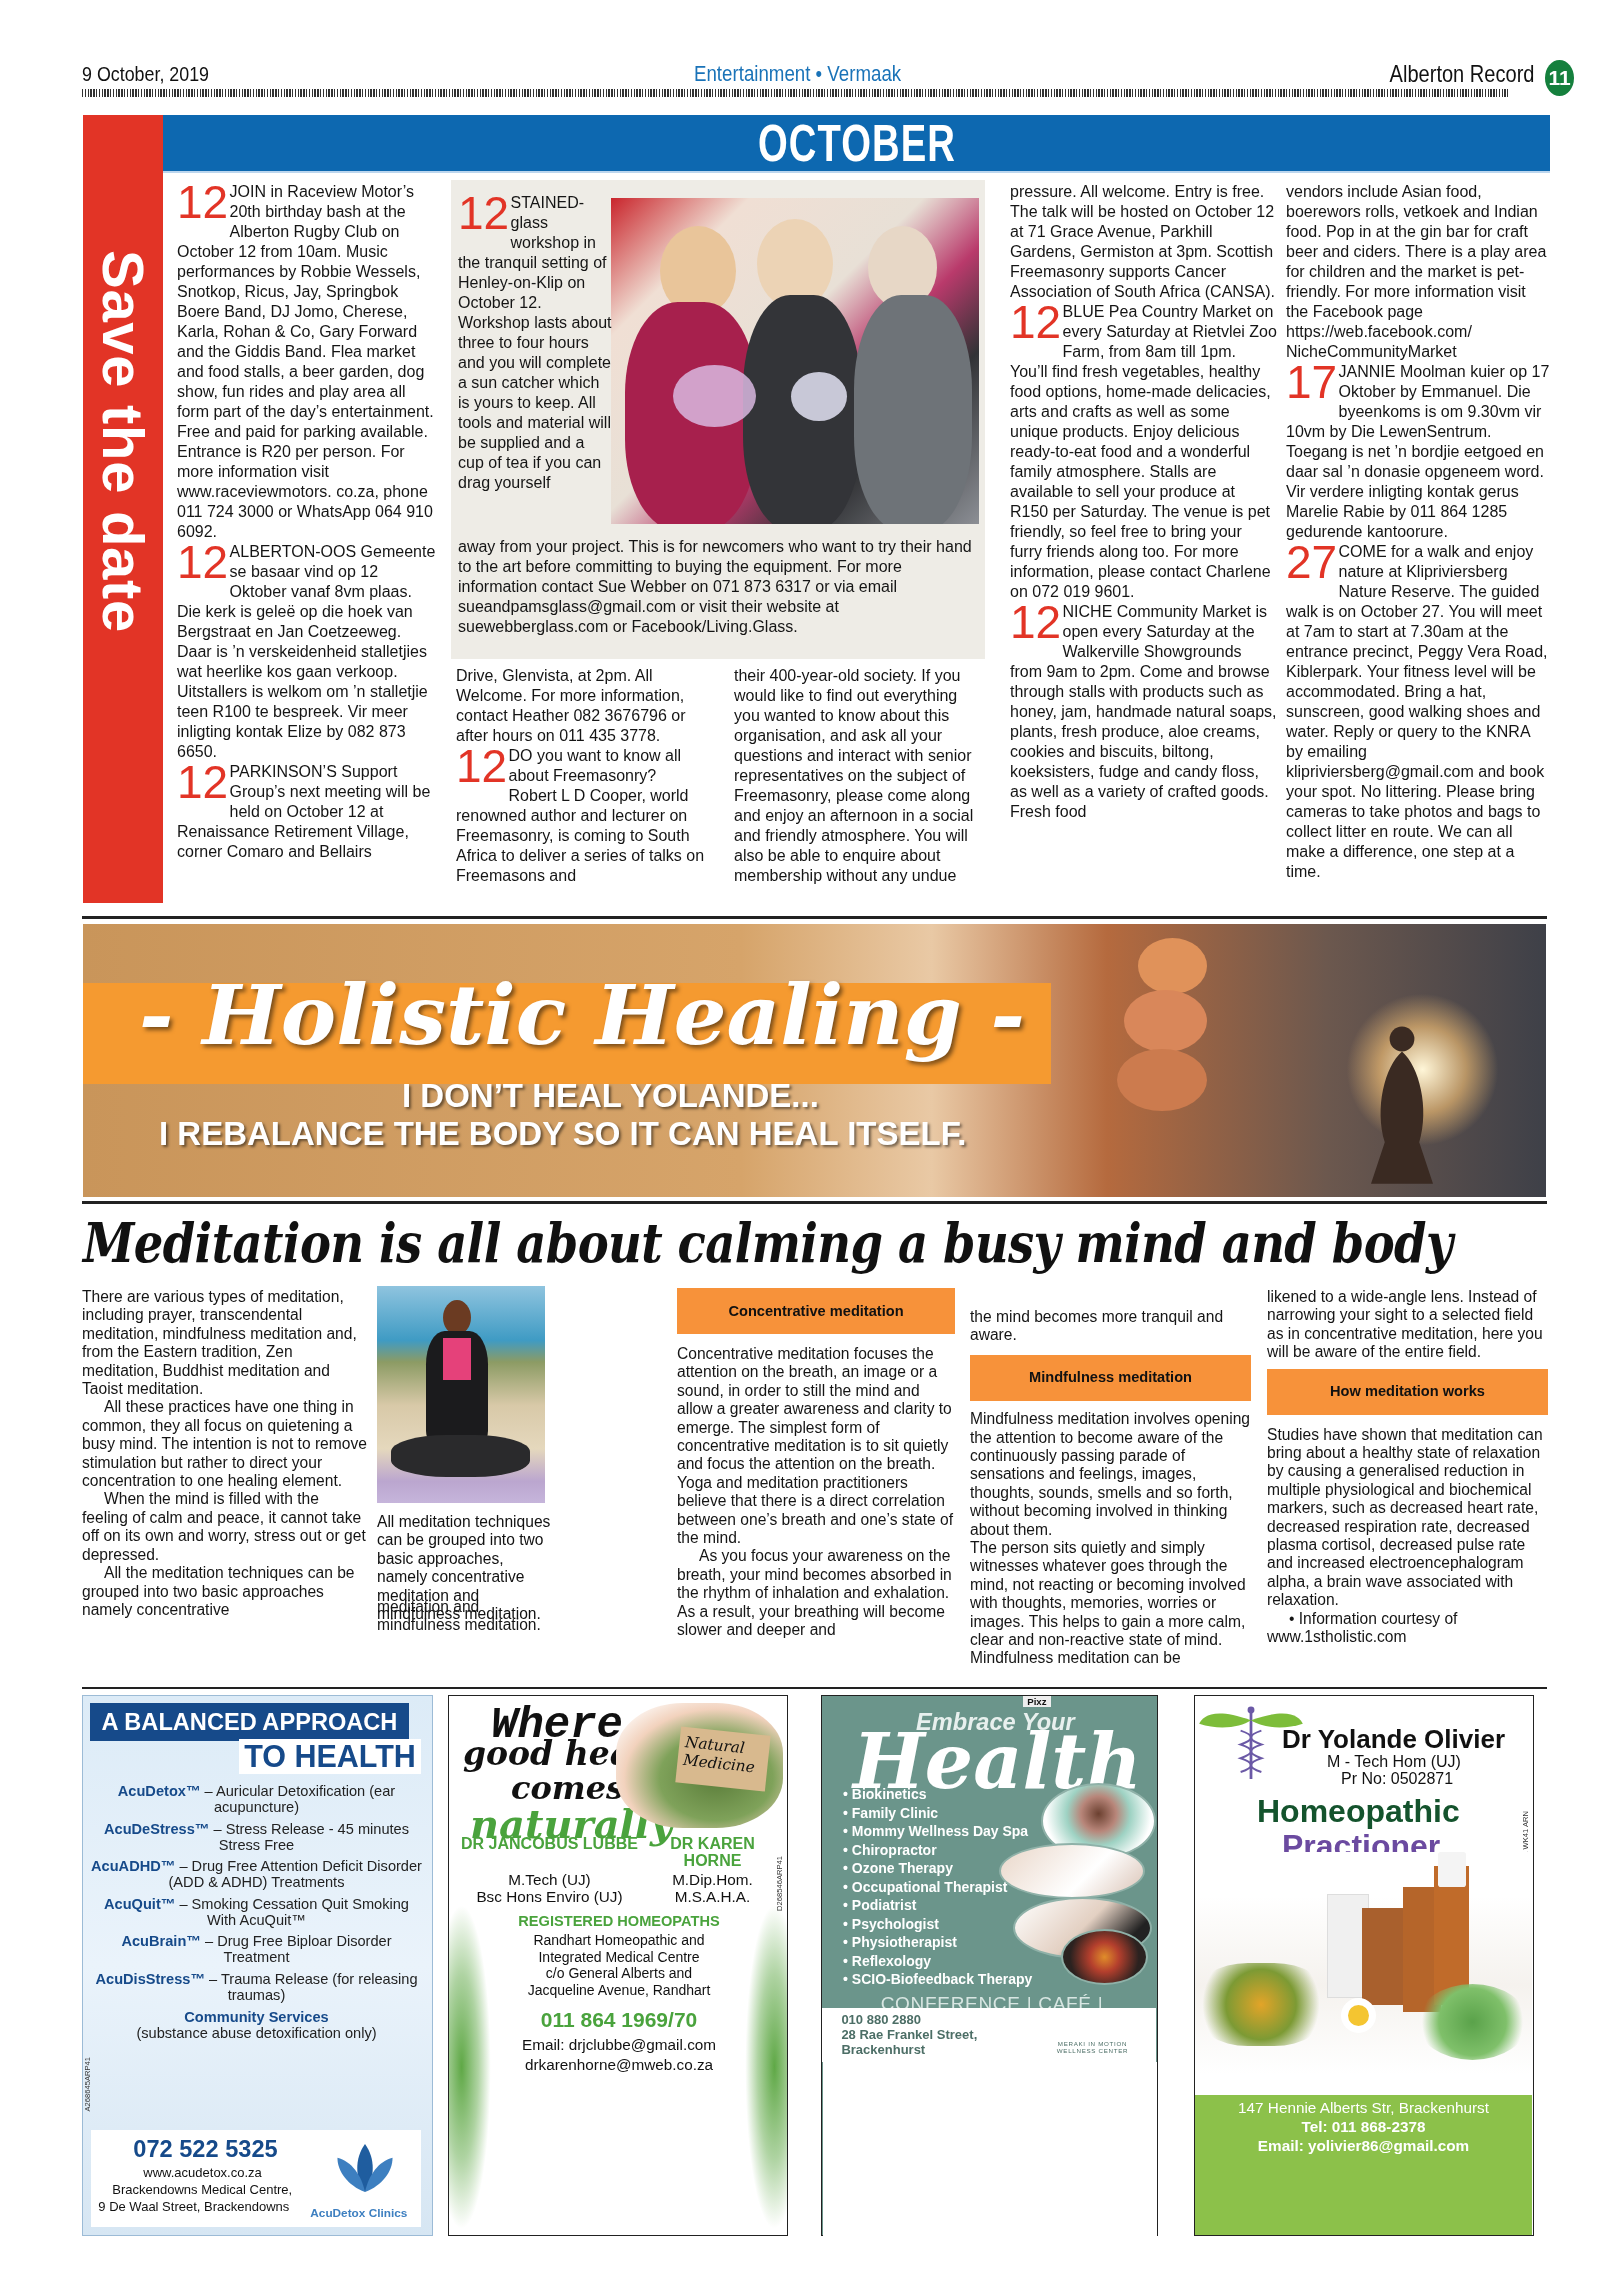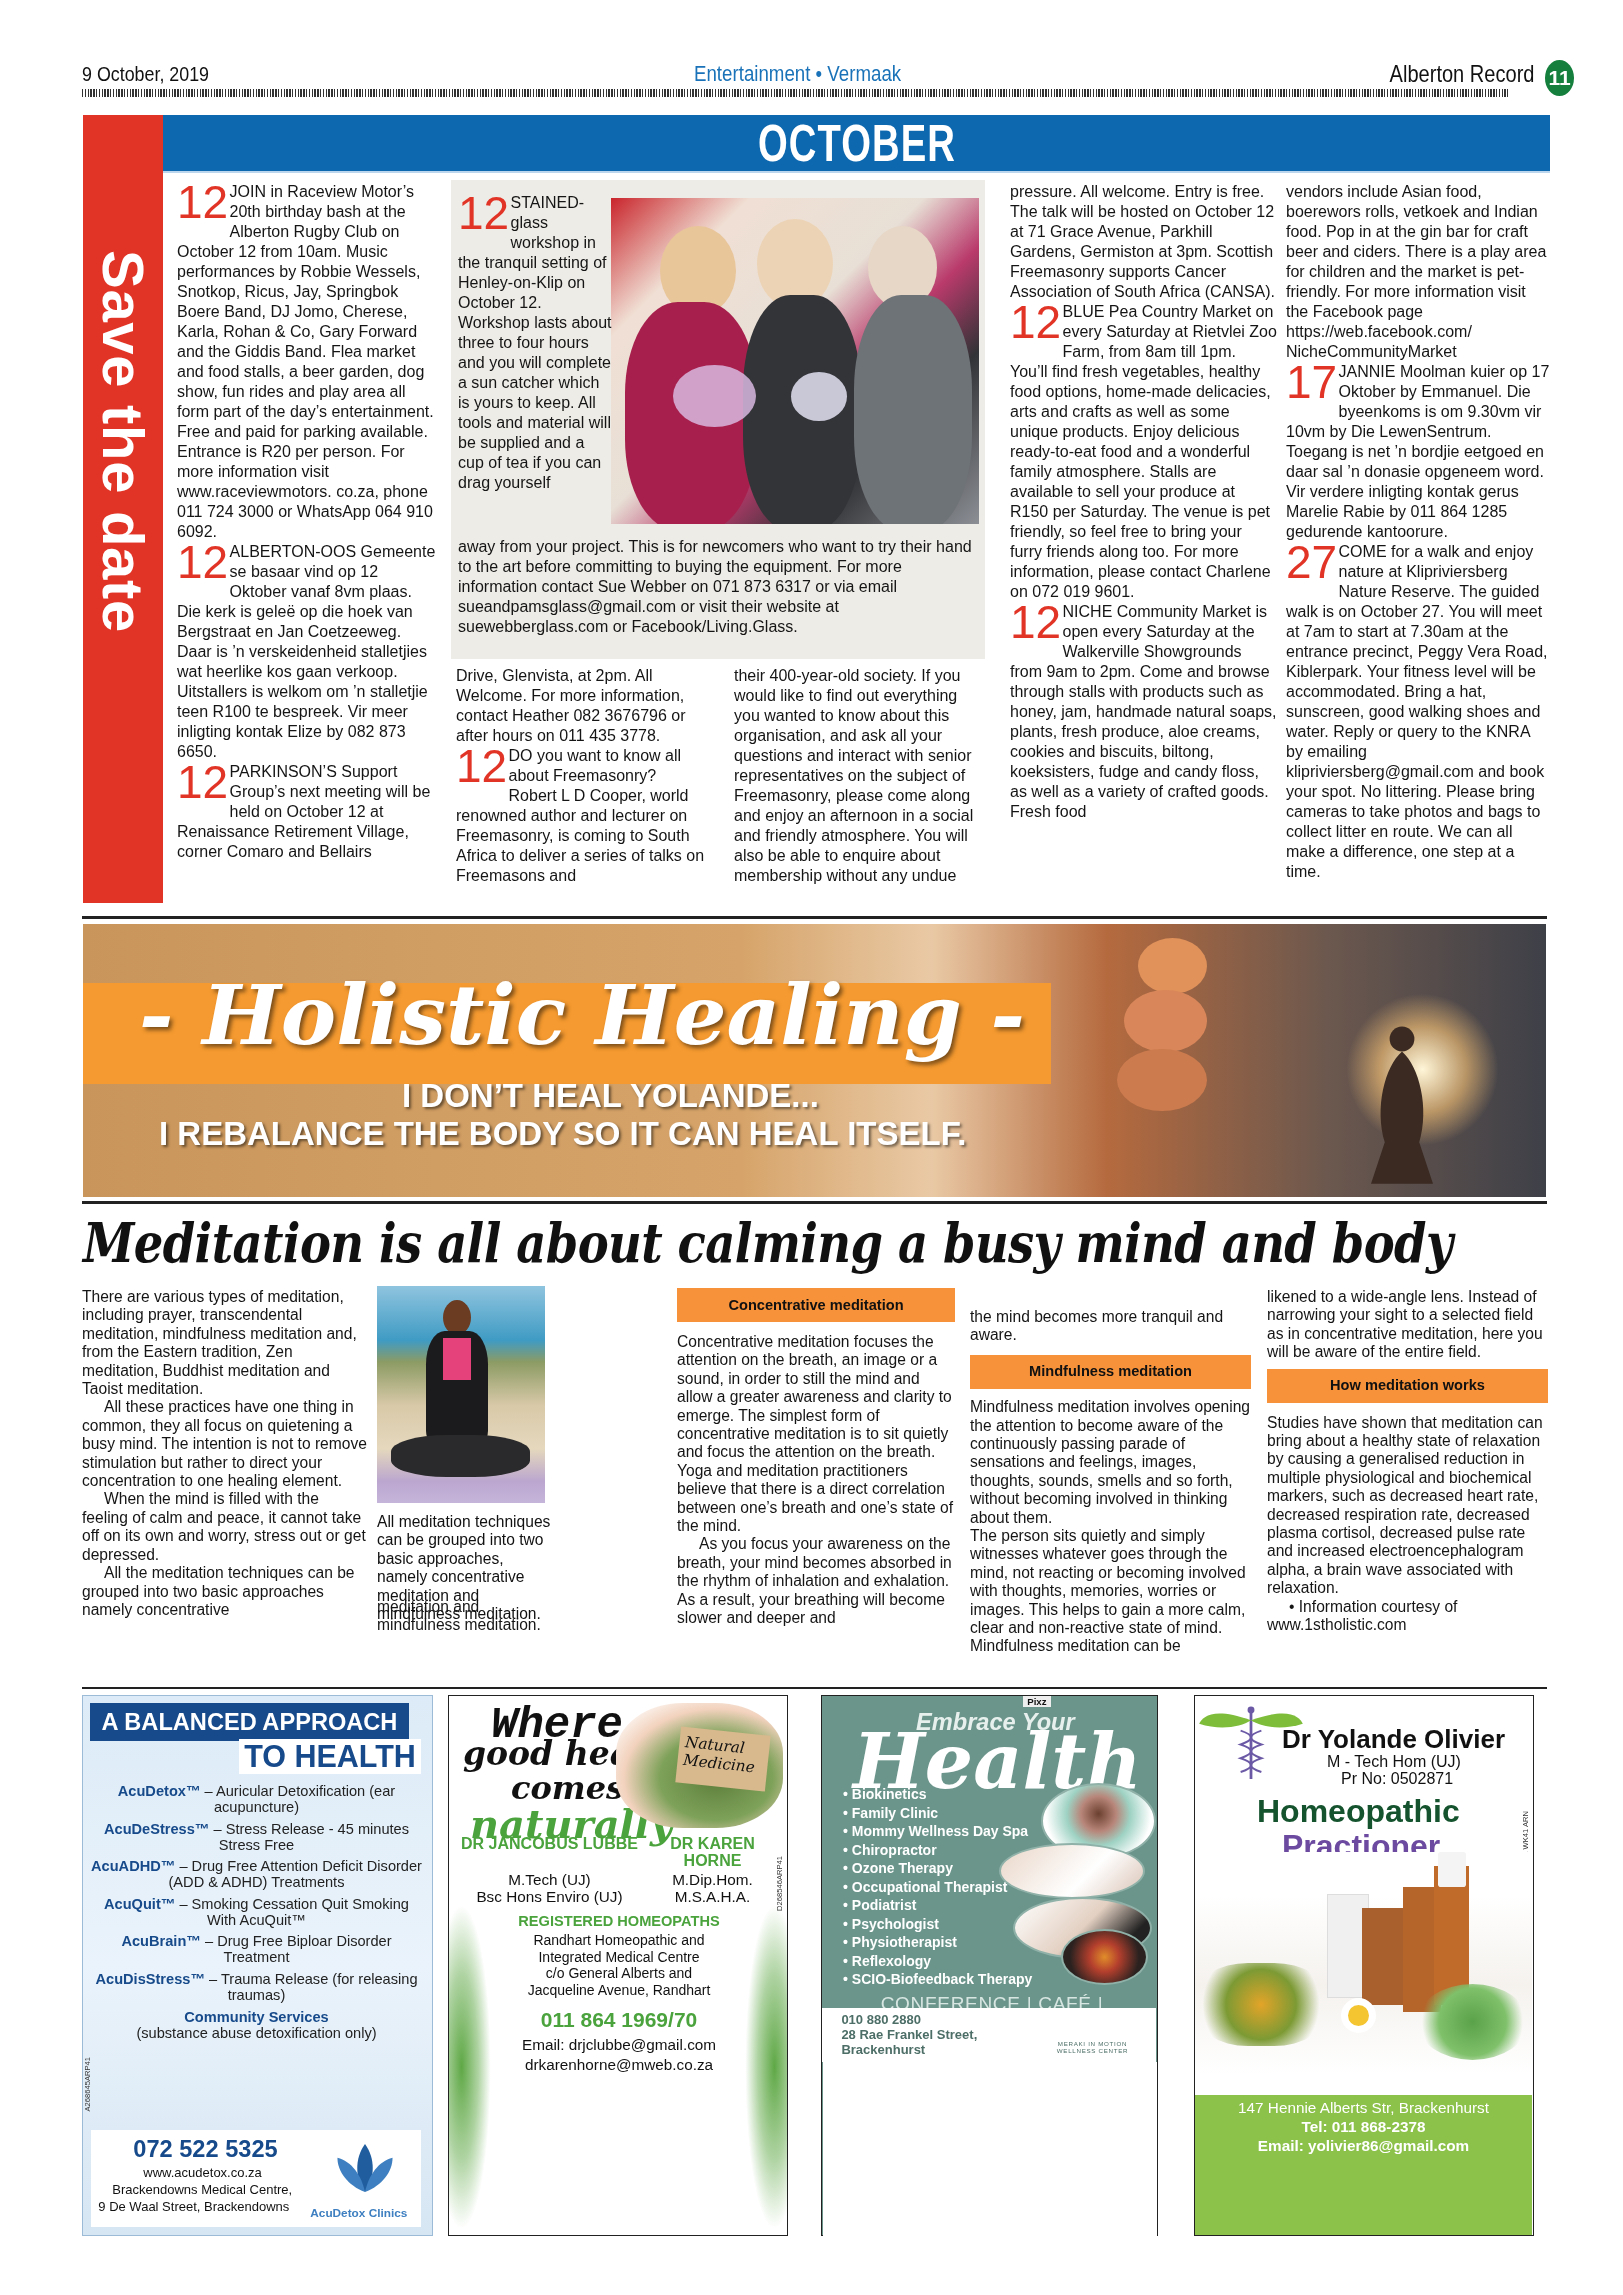--- a/index.html
+++ b/index.html
@@ -33,21 +33,21 @@
   .banner-l1{left:319px;top:153px;font-size:33px;font-weight:bold;color:#fff;text-shadow:2.1px 2.1px 2.8px rgba(0,0,0,.5);white-space:nowrap}
   .banner-l2{left:76px;top:191px;font-size:33px;font-weight:bold;color:#fff;text-shadow:2.1px 2.1px 2.8px rgba(0,0,0,.5);white-space:nowrap}
   .banner-sun{left:1263px;top:69px;width:153px;height:153px;border-radius:50%;background:radial-gradient(circle,#fff6d8 0%,rgba(255,200,120,.6) 40%,rgba(255,160,80,0) 70%)}
   .banner-stone{border-radius:50%;background:#e0925a;position:absolute}
   .meditator{left:1288px;top:80px;width:62px;height:194px}
   
   .med-title{left:83px;top:1211px;font-size:54px;font-family:"DejaVu Serif",serif;font-style:italic;font-weight:bold;white-space:nowrap;transform:scaleX(.86);transform-origin:left;letter-spacing:-0.7px}
   .art{font-size:15.6px;line-height:18.4px;color:#151515}
   .art p{margin:0}
   .art .ind{text-indent:22px}
-  .orange-hd{background:#f7923a;color:#111;font-weight:bold;font-size:14.6px;display:flex;align-items:center;justify-content:center;height:34px}
+  .orange-hd{background:#f7923a;color:#111;font-weight:bold;font-size:14.6px;display:flex;align-items:center;justify-content:center;height:46px}
   .photo2{left:377px;top:1286px;width:168px;height:217px;background:linear-gradient(180deg,#8fc4df 0%,#3f9bc4 25%,#8c9b64 35%,#d8c9a8 55%,#e5d8bd 75%,#bba6cf 90%,#c6b5db 100%);overflow:hidden}
   .caption{font-size:15.6px;line-height:18.4px}
   
   .ad{top:1695px;height:541px;border:1.4px solid #222}
   .ad1{left:82px;width:351px;background:linear-gradient(180deg,#dcebf7,#eaf3fb 50%,#d6e6f3);border-color:#9cbbd6}
   .ad1-hd1{left:7px;top:7px;width:319px;height:38px;background:#164a8a;color:#fff;font-weight:bold;font-size:23.6px;display:flex;align-items:center;justify-content:center}
   .ad1-hd2{left:156px;top:43px;width:182px;height:35px;background:#fff;color:#164a8a;font-weight:bold;font-size:30.5px;display:flex;align-items:center;justify-content:center}
   .ad1-list{left:7px;top:87px;width:333px;text-align:center;font-size:14.6px;line-height:16px;color:#222}
   .ad1-list .it{margin-bottom:5.6px}
   .ad1-list b{color:#164a8a}

